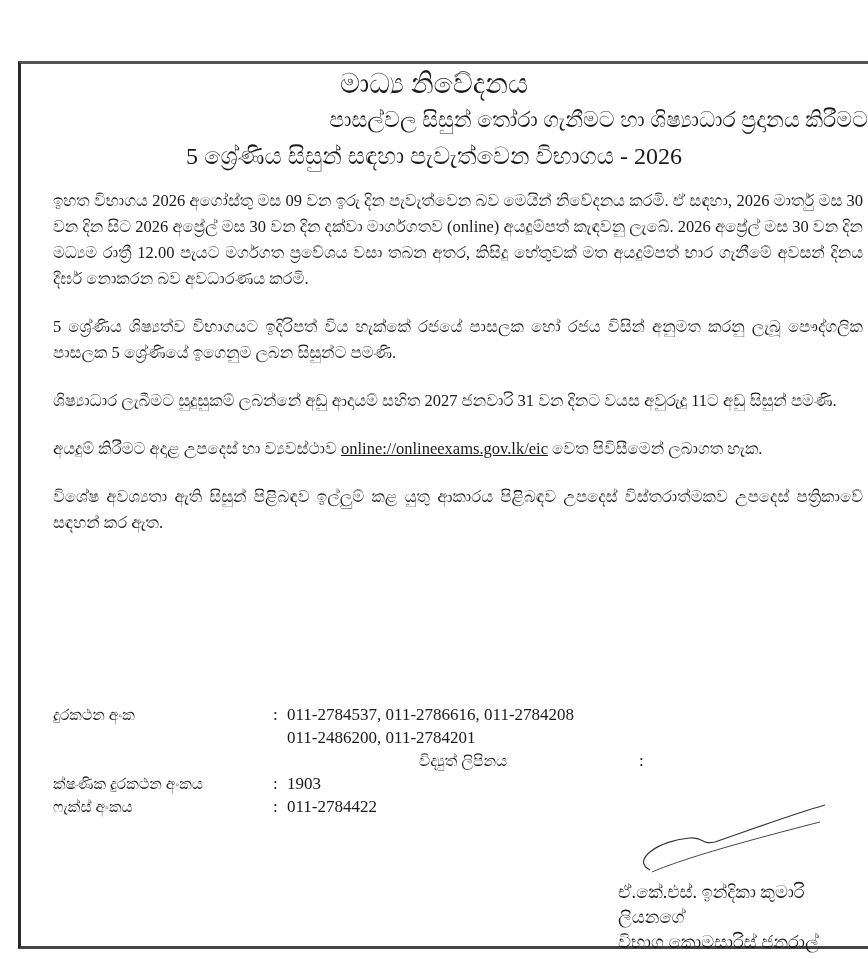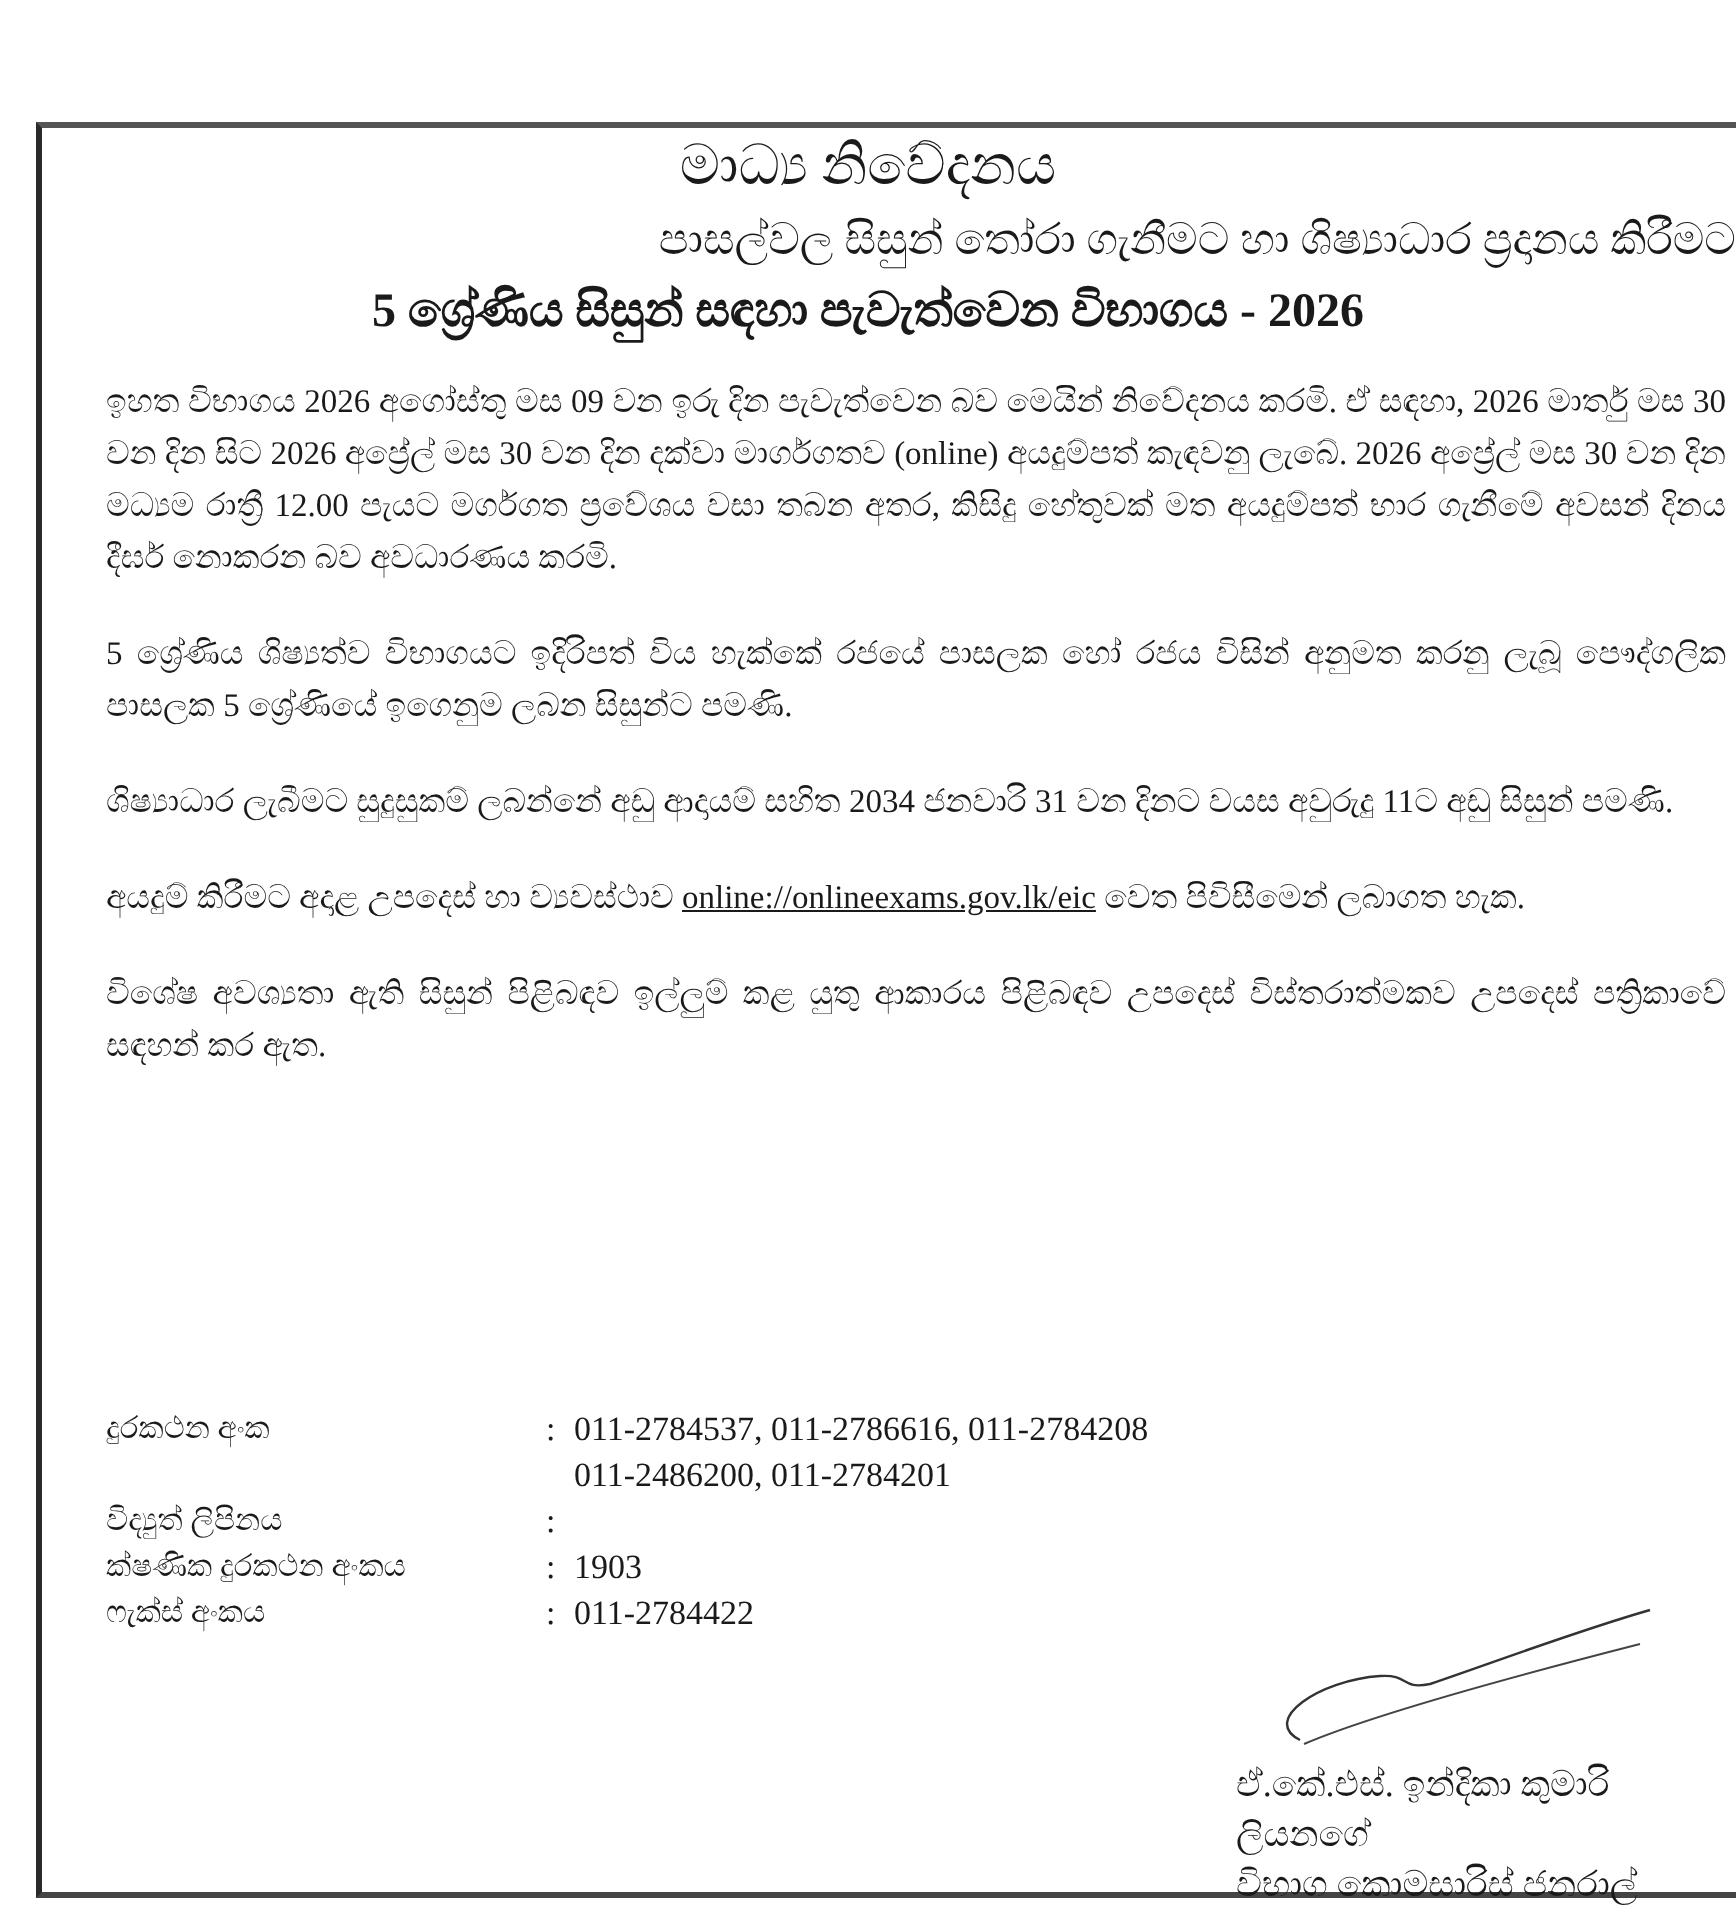--- a/index.html
+++ b/index.html
@@ -4,48 +4,48 @@
 <style>
   html, body { margin:0; padding:0; background:#ffffff; }
   body { width:868px; height:959px; position:relative; overflow:hidden;
          font-family:"Liberation Serif","DejaVu Serif",serif; color:#1a1a1a; }
   .frame { position:absolute; left:18px; top:61px; width:860px; height:888px;
            border-left:3px solid #2a2a2a; border-top:3px solid #555;
            border-bottom:3px solid #444; box-sizing:border-box; }
   .title-block { position:absolute; left:0; top:50px; width:868px; text-align:center; }
   .t1 { font-size:28px; line-height:32px; margin-top:0; }
   .t2 { font-size:22px; line-height:32px; margin-top:4px;text-align:right; }
-  .t3 { font-size:24px; line-height:32px; margin-top:4px; font-weight:bold; }
+  .t3 { font-size:24px; line-height:32px; margin-top:4px; font-weight:normal; }
   .body { position:absolute; left:53px; top:188px; width:810px; font-size:16.5px;
           line-height:26px; text-align:justify; }
   .para { margin:0 0 22px 0; }
   .link { text-decoration:underline; color:#1a1a1a; }
   .contacts { position:absolute; left:53px; top:703px; width:600px; font-size:17px; line-height:23px; }
-  .crow { display:flex; }
+  .crow { display:flex;justify-content:flex-end; }
   .clabel { width:220px; font-size:15.5px; }
   .ccolon { width:14px; }
   .cval { flex:1; }
   .sig { position:absolute; left:618px; top:880px; font-size:18px; line-height:25px; }
   .sigline { position:absolute; left:620px; top:800px; width:220px; height:80px; }
 </style>
 </head>
 <body>
 
 <div class="frame"></div>
 
 <div class="title-block" style="top:68px;">
   <div class="t1">මාධ්‍ය නිවේදනය</div>
   <div class="t2">පාසල්වල සිසුන් තෝරා ගැනීමට හා ශිෂ්‍යාධාර ප්‍රදානය කිරීමට</div>
   <div class="t3">5 ශ්‍රේණිය සිසුන් සඳහා පැවැත්වෙන විභාගය - 2026</div>
 </div>
 
 <div class="body">
   <p class="para">ඉහත විභාගය 2026 අගෝස්තු මස 09 වන ඉරු දින පැවැත්වෙන බව මෙයින් නිවේදනය කරමි. ඒ සඳහා, 2026 මාර්තු මස 30 වන දින සිට 2026 අප්‍රේල් මස 30 වන දින දක්වා මාර්ගගතව (online) අයදුම්පත් කැඳවනු ලැබේ. 2026 අප්‍රේල් මස 30 වන දින මධ්‍යම රාත්‍රී 12.00 පැයට මර්ගගත ප්‍රවේශය වසා තබන අතර, කිසිදු හේතුවක් මත අයදුම්පත් භාර ගැනීමේ අවසන් දිනය දීර්ඝ නොකරන බව අවධාරණය කරමි.</p>
   <p class="para">5 ශ්‍රේණිය ශිෂ්‍යත්ව විභාගයට ඉදිරිපත් විය හැක්කේ රජයේ පාසලක හෝ රජය විසින් අනුමත කරනු ලැබූ පෞද්ගලික පාසලක 5 ශ්‍රේණියේ ඉගෙනුම ලබන සිසුන්ට පමණි.</p>
-  <p class="para">ශිෂ්‍යාධාර ලැබීමට සුදුසුකම් ලබන්නේ අඩු ආදායම් සහිත 2034 ජනවාරි 31 වන දිනට වයස අවුරුදු 11ට අඩු සිසුන් පමණි.</p>
+  <p class="para">ශිෂ්‍යාධාර ලැබීමට සුදුසුකම් ලබන්නේ අඩු ආදායම් සහිත 2027 ජනවාරි 31 වන දිනට වයස අවුරුදු 11ට අඩු සිසුන් පමණි.</p>
   <p class="para">
     <span>අයදුම් කිරීමට අදාළ උපදෙස් හා ව්‍යවස්ථාව </span><a class="link">online://onlineexams.gov.lk/eic</a><span> වෙත පිවිසීමෙන් ලබාගත හැක.</span>
   </p>
   <p class="para">විශේෂ අවශ්‍යතා ඇති සිසුන් පිළිබඳව ඉල්ලුම් කළ යුතු ආකාරය පිළිබඳව උපදෙස් විස්තරාත්මකව උපදෙස් පත්‍රිකාවේ සඳහන් කර ඇත.</p>
 </div>
 
 <div class="contacts">
   <div class="crow">
     <div class="clabel">දුරකථන අංක</div>
     <div class="ccolon">:</div>

